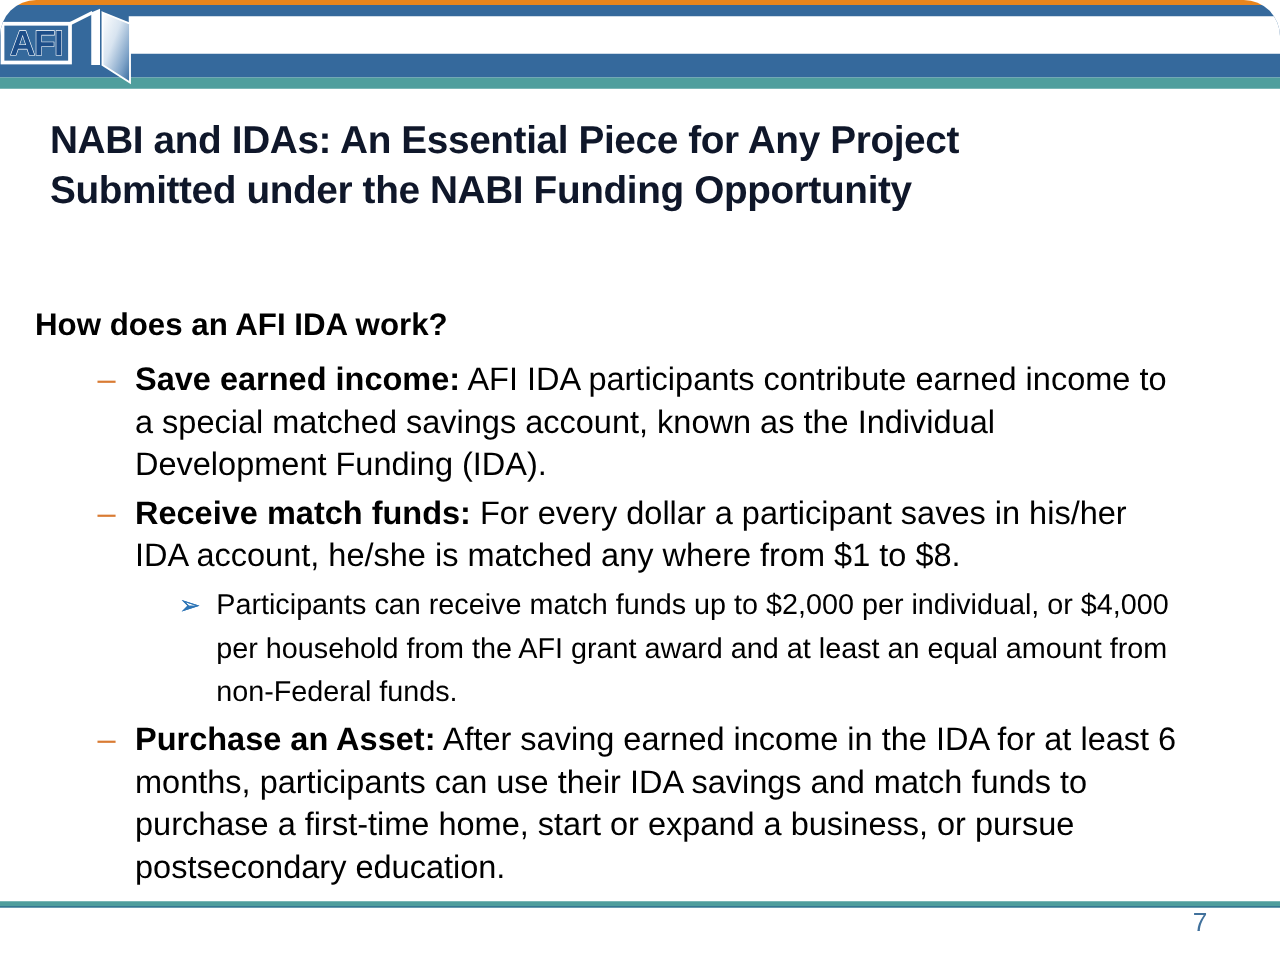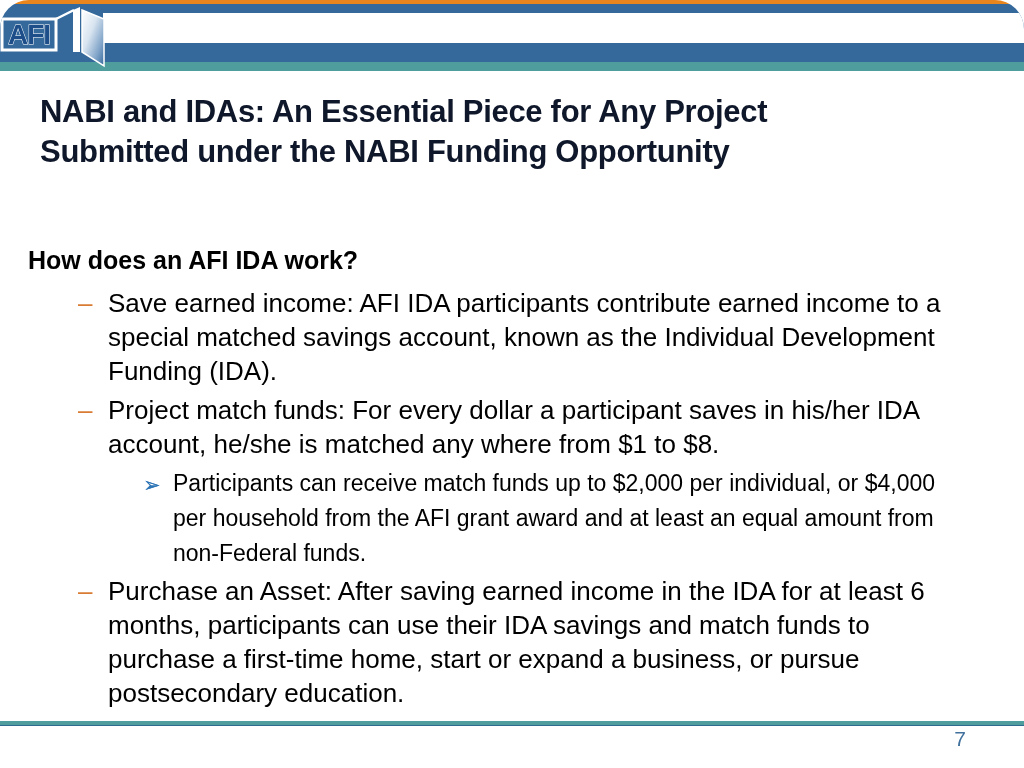--- a/index.html
+++ b/index.html
@@ -31,21 +31,21 @@
   .bullet .dash{
     position:absolute;left:78px;top:0;color:#D97B33;font-size:26px;
   }
   .sub{
     position:relative;padding-left:173px;font-size:23px;line-height:35px;
     margin-bottom:3px;
   }
   .sub .arrow{
     position:absolute;left:143px;top:1px;color:#2E75B6;font-size:21px;
   }
-  b{font-weight:normal;}
+  b{font-weight:bold;}
   
   .footer-line{
     position:absolute;top:721px;left:0;right:0;height:4px;background:#4F9E9D;
     border-bottom:1px solid #2E6B8F;z-index:3;
   }
   .page-number{
     position:absolute;top:727px;left:948px;width:24px;text-align:center;
     color:#41719C;font-size:21px;z-index:4;
   }
 </style>
@@ -88,21 +88,21 @@
   <div class="body">
     <div class="heading">How does an AFI IDA work?</div>
 
     <div class="bullet">
       <span class="dash">–</span>
       <b>Save earned income:</b><span> AFI IDA participants contribute earned income to a special matched savings account, known as the Individual Development Funding (IDA).</span>
     </div>
 
     <div class="bullet">
       <span class="dash">–</span>
-      <b>Project match funds:</b><span> For every dollar a participant saves in his/her IDA account, he/she is matched any where from $1 to $8.</span>
+      <b>Receive match funds:</b><span> For every dollar a participant saves in his/her IDA account, he/she is matched any where from $1 to $8.</span>
     </div>
 
     <div class="sub">
       <span class="arrow">➢</span>
     </div>
 
     <div class="sub">
       <span class="arrow">➢</span>
       <span>Participants can receive match funds up to $2,000 per individual, or $4,000 per household from the AFI grant award and at least an equal amount from non-Federal funds.</span>
     </div>

